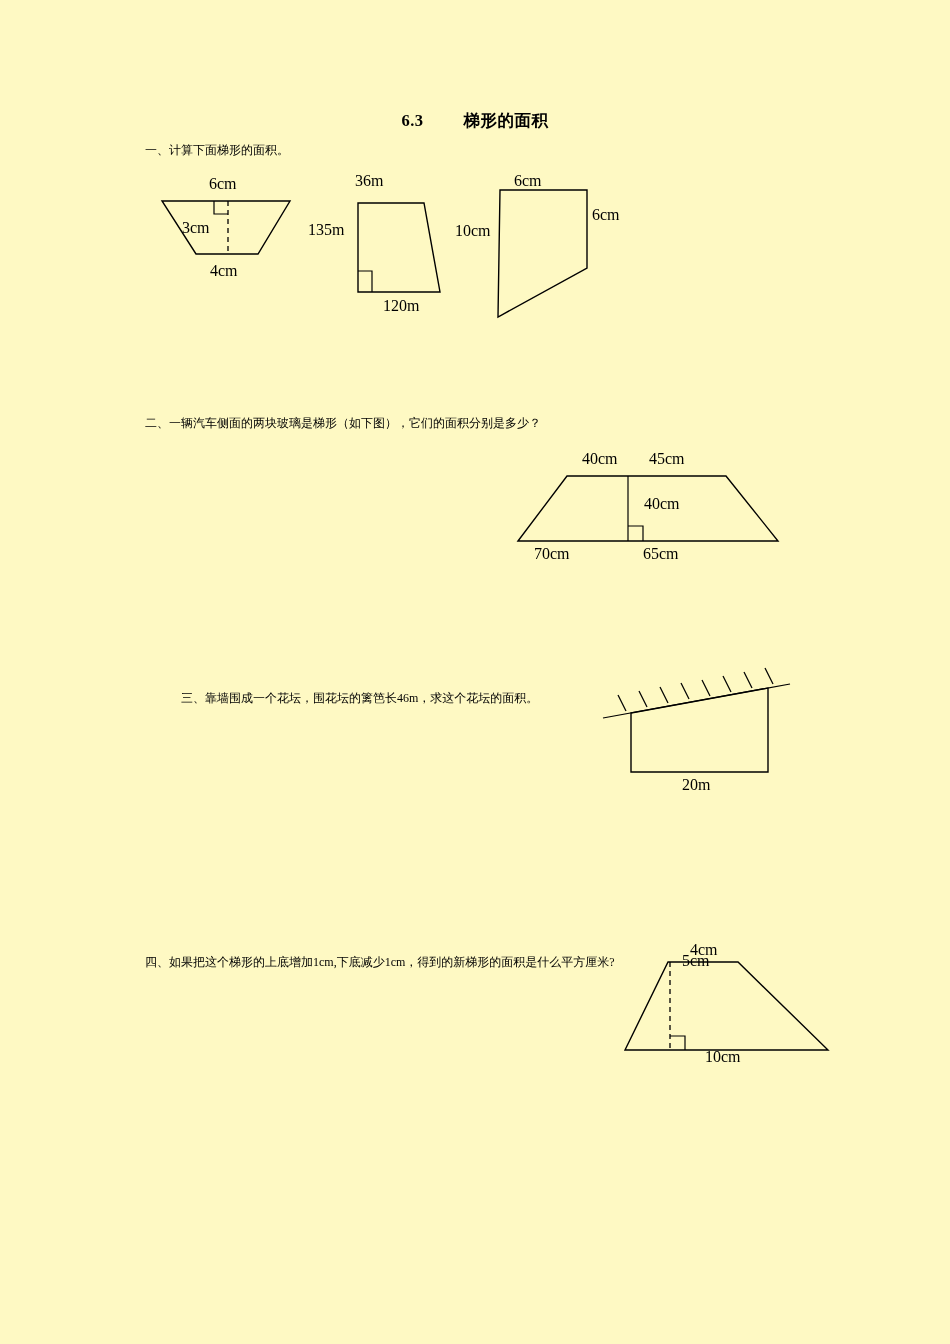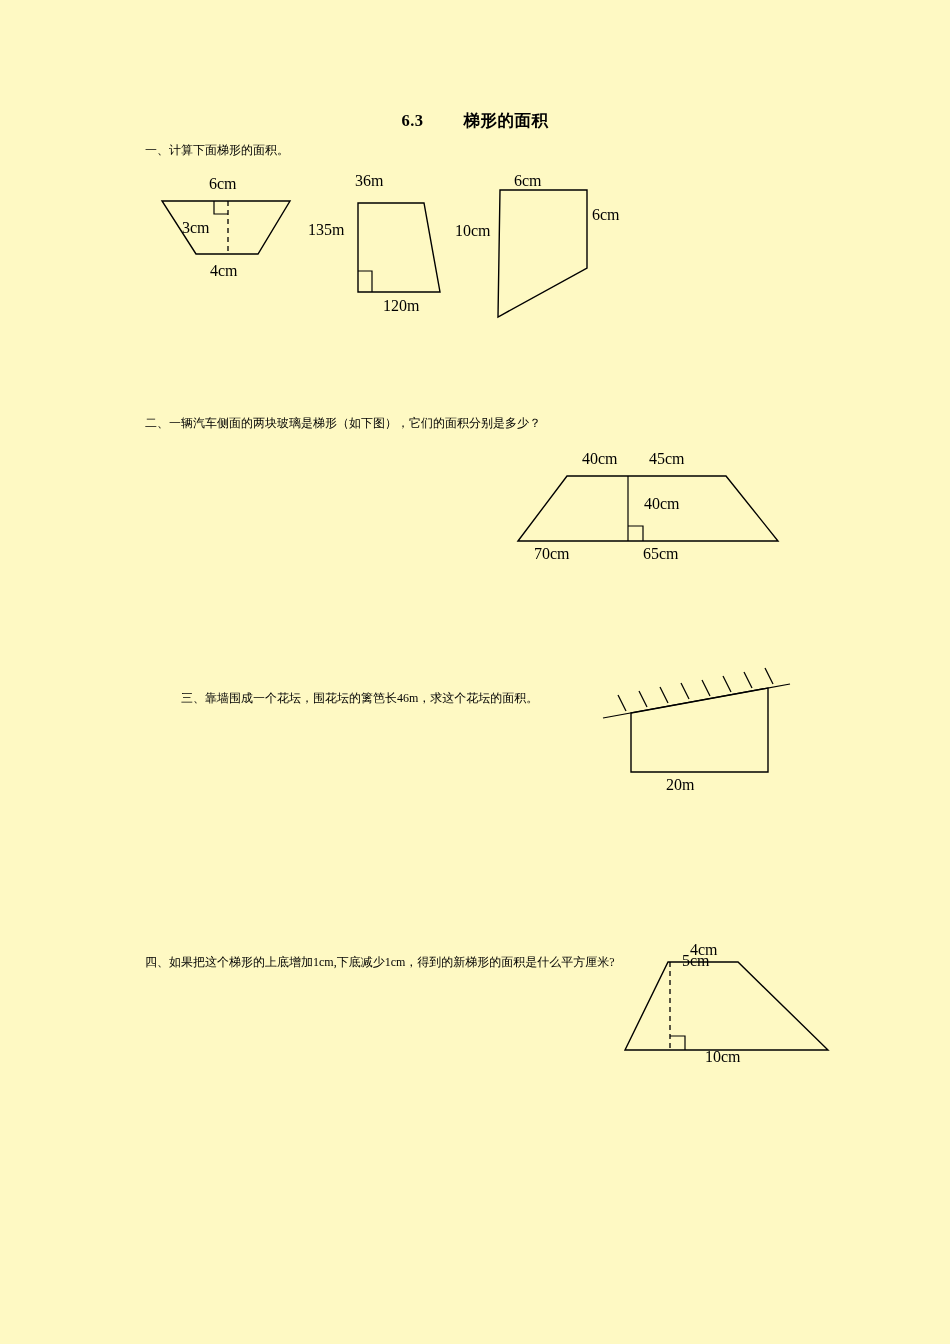--- a/index.html
+++ b/index.html
@@ -132,21 +132,21 @@
         <path d="M 57 42 L 49 26"></path>
         <path d="M 78 38 L 70 22"></path>
         <path d="M 99 34 L 91 18"></path>
         <path d="M 120 31 L 112 15"></path>
         <path d="M 141 27 L 133 11"></path>
         <path d="M 162 23 L 154 7"></path>
         <path d="M 183 19 L 175 3"></path>
       </g>
     </svg>
   </div>
-  <div class="abs lbl" style="left:666px; top:776px;text-align:center;">20m</div>
+  <div class="abs lbl" style="left:682px; top:776px;text-align:center;">20m</div>
 
   <div class="abs qtext" style="left:145px; top:954px;">四、如果把这个梯形的上底增加1cm,下底减少1cm，得到的新梯形的面积是什么平方厘米?</div>
 
   <div class="abs" style="left:610px; top:948px;">
     <svg width="235" height="120" viewBox="0 0 235 120">
       <path class="stroke" d="M 15 102 L 58 14 L 128 14 L 218 102 Z"></path>
       <path class="dashed" d="M 60 14 L 60 102"></path>
       <path class="stroke-thin" d="M 60 88 L 75 88 L 75 102"></path>
     </svg>
   </div>

